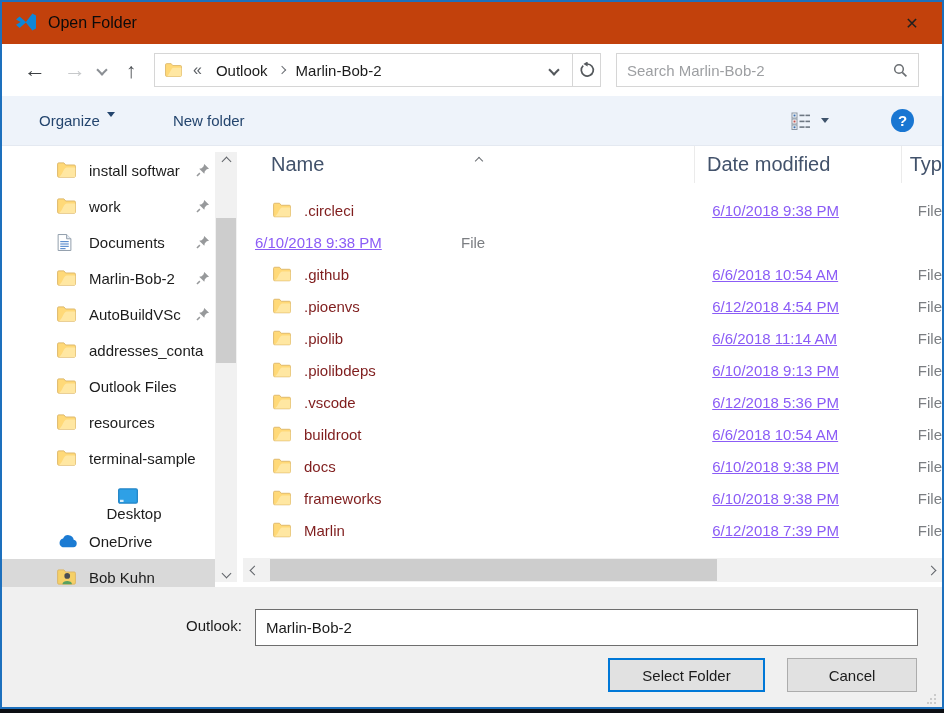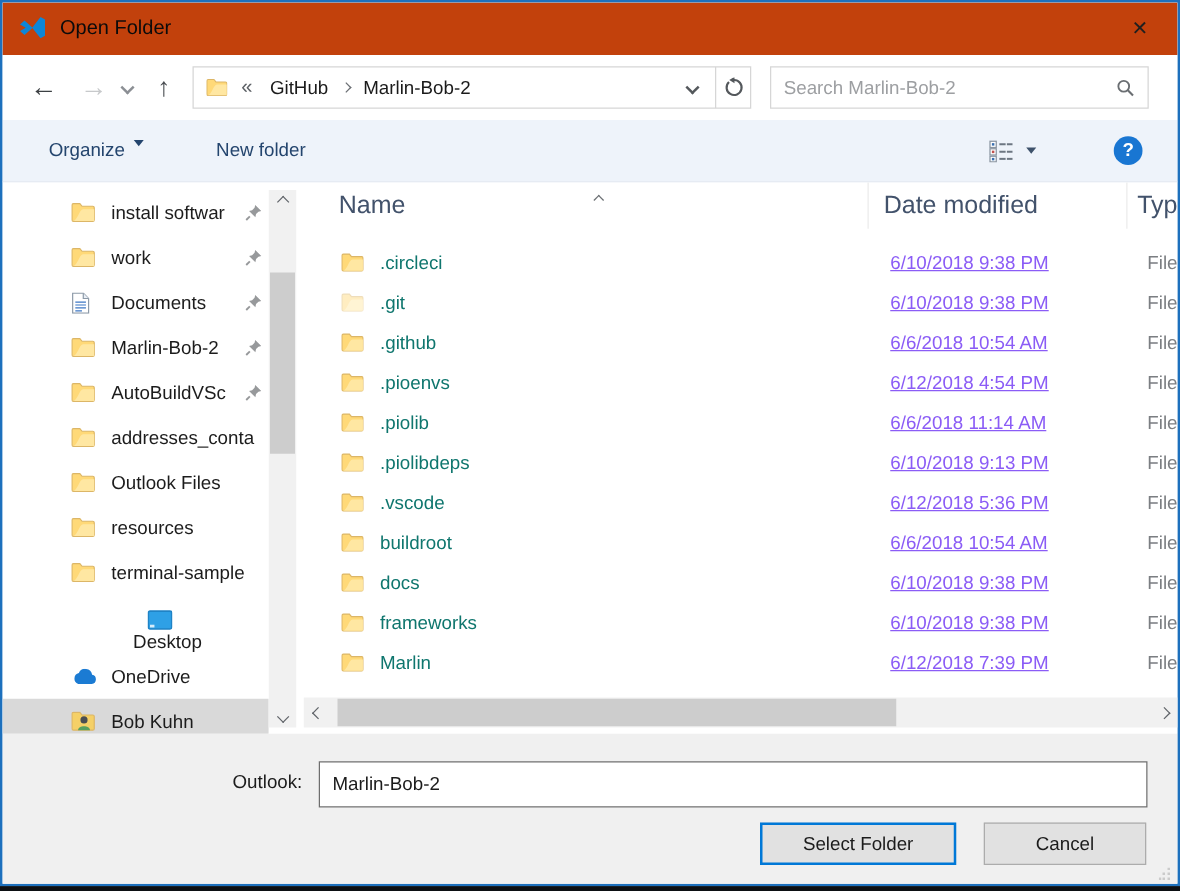--- a/index.html
+++ b/index.html
@@ -65,21 +65,21 @@
   .filepane { flex:1; position:relative; margin-left:6px; min-width:0; }
   .fheader { height:37px; display:flex; align-items:stretch; color:#42526b; font-size:20px; position:relative; }
   .sort-caret { position:absolute; left:233px; top:0px; }
   .sort-caret .chev { border-color:#6b6f73; border-width:1.5px; width:6px; height:6px; }
   .hcol { display:flex; align-items:center; }
   .hcol.name { width:458px; padding-left:28px; }
   .hcol.date { width:210px; padding-left:12px; border-left:1px solid #ebebeb; }
   .hcol.type { flex:1; padding-left:8px; border-left:1px solid #ebebeb; }
   .rows { padding-top:11px; }
   .frow { height:32px; display:flex; align-items:center; font-size:15px; }
-  .fcell-name { width:458px; display:flex; align-items:center; padding-left:30px; color:#0f766e;text-align:right; }
+  .fcell-name { width:458px; display:flex; align-items:center; padding-left:30px; color:#7f1d1d;text-align:right; }
   .fcell-name .ficon { width:18px; height:15px; margin-right:13px; display:flex; align-items:center; }
   .frow.faded .ficon { opacity:.45; }
   .fcell-date { width:210px; padding-left:12px; color:#8b5cf6;text-decoration:underline; }
   .fcell-type { flex:1; padding-left:8px; color:#7b7e82; }
   .hscroll { position:absolute; left:0; right:0; bottom:5px; height:24px; background:#f1f1f1; }
   .hscroll .arr { position:absolute; top:0; bottom:0; width:18px; display:flex; align-items:center; justify-content:center; }
   .hscroll .arr.left { left:2px; } .hscroll .arr.right { right:2px; }
   .hscroll .chev { border-color:#5f6368; border-width:1.6px; width:7px; height:7px; }
   .hthumb { position:absolute; top:1px; bottom:1px; left:27px; width:447px; background:#cdcdcd; }
   
@@ -117,21 +117,21 @@
       <span class="nav-glyph upbtn">↑</span>
 
       <div class="addressbar">
         <span class="addr-folder">
           <svg viewBox="0 0 16 13" width="17" height="14">
             <path d="M.5 1.5 Q.5 .5 1.5 .5 H5.8 L7.3 2.3 H14.5 Q15.5 2.3 15.5 3.3 V11.5 Q15.5 12.5 14.5 12.5 H1.5 Q.5 12.5 .5 11.5 Z" fill="#ffd978" stroke="#dcb667" stroke-width=".8"></path>
             <path d="M1 12.3 C4.2 12.3 5.4 4.3 8 4.3 H15.4 V12.3 Z" fill="#ffe7a2"></path>
           </svg>
         </span>
         <span class="addr-laquo">«</span>
-        <span class="crumb">GitHub</span>
+        <span class="crumb">Outlook</span>
         <span class="crumb-sep"></span>
         <span class="crumb">Marlin-Bob-2</span>
         <span class="chev down addr-chev"></span>
       </div>
       <div class="refresh-btn">
         <svg viewBox="0 0 16 16" width="16" height="16">
           <path d="M4.2 3.6 A6 6 0 1 0 8 2" fill="none" stroke="#54585c" stroke-width="1.7"></path>
           <path d="M8.6 -0.6 L8.6 4.6 L4.4 2 Z" fill="#54585c"></path>
         </svg>
       </div>
@@ -340,29 +340,20 @@
                     <path d="M.5 1.5 Q.5 .5 1.5 .5 H5.8 L7.3 2.3 H14.5 Q15.5 2.3 15.5 3.3 V11.5 Q15.5 12.5 14.5 12.5 H1.5 Q.5 12.5 .5 11.5 Z" fill="#ffd978" stroke="#dcb667" stroke-width=".8"></path>
                     <path d="M1 12.3 C4.2 12.3 5.4 4.3 8 4.3 H15.4 V12.3 Z" fill="#ffe7a2"></path>
                   </svg>
                 </span>
                 <span>.circleci</span>
               </span>
               <span class="fcell-date">6/10/2018 9:38 PM</span>
               <span class="fcell-type">File</span>
             </div>
             <div class="frow faded">
-              <span class="fcell-name">
-                <span class="ficon">
-                  <svg viewBox="0 0 16 13" width="19" height="16">
-                    <path d="M.5 1.5 Q.5 .5 1.5 .5 H5.8 L7.3 2.3 H14.5 Q15.5 2.3 15.5 3.3 V11.5 Q15.5 12.5 14.5 12.5 H1.5 Q.5 12.5 .5 11.5 Z" fill="#ffd978" stroke="#dcb667" stroke-width=".8"></path>
-                    <path d="M1 12.3 C4.2 12.3 5.4 4.3 8 4.3 H15.4 V12.3 Z" fill="#ffe7a2"></path>
-                  </svg>
-                </span>
-                <span>.git</span>
-              </span>
               <span class="fcell-date">6/10/2018 9:38 PM</span>
               <span class="fcell-type">File</span>
             </div>
             <div class="frow">
               <span class="fcell-name">
                 <span class="ficon">
                   <svg viewBox="0 0 16 13" width="19" height="16">
                     <path d="M.5 1.5 Q.5 .5 1.5 .5 H5.8 L7.3 2.3 H14.5 Q15.5 2.3 15.5 3.3 V11.5 Q15.5 12.5 14.5 12.5 H1.5 Q.5 12.5 .5 11.5 Z" fill="#ffd978" stroke="#dcb667" stroke-width=".8"></path>
                     <path d="M1 12.3 C4.2 12.3 5.4 4.3 8 4.3 H15.4 V12.3 Z" fill="#ffe7a2"></path>
                   </svg>

